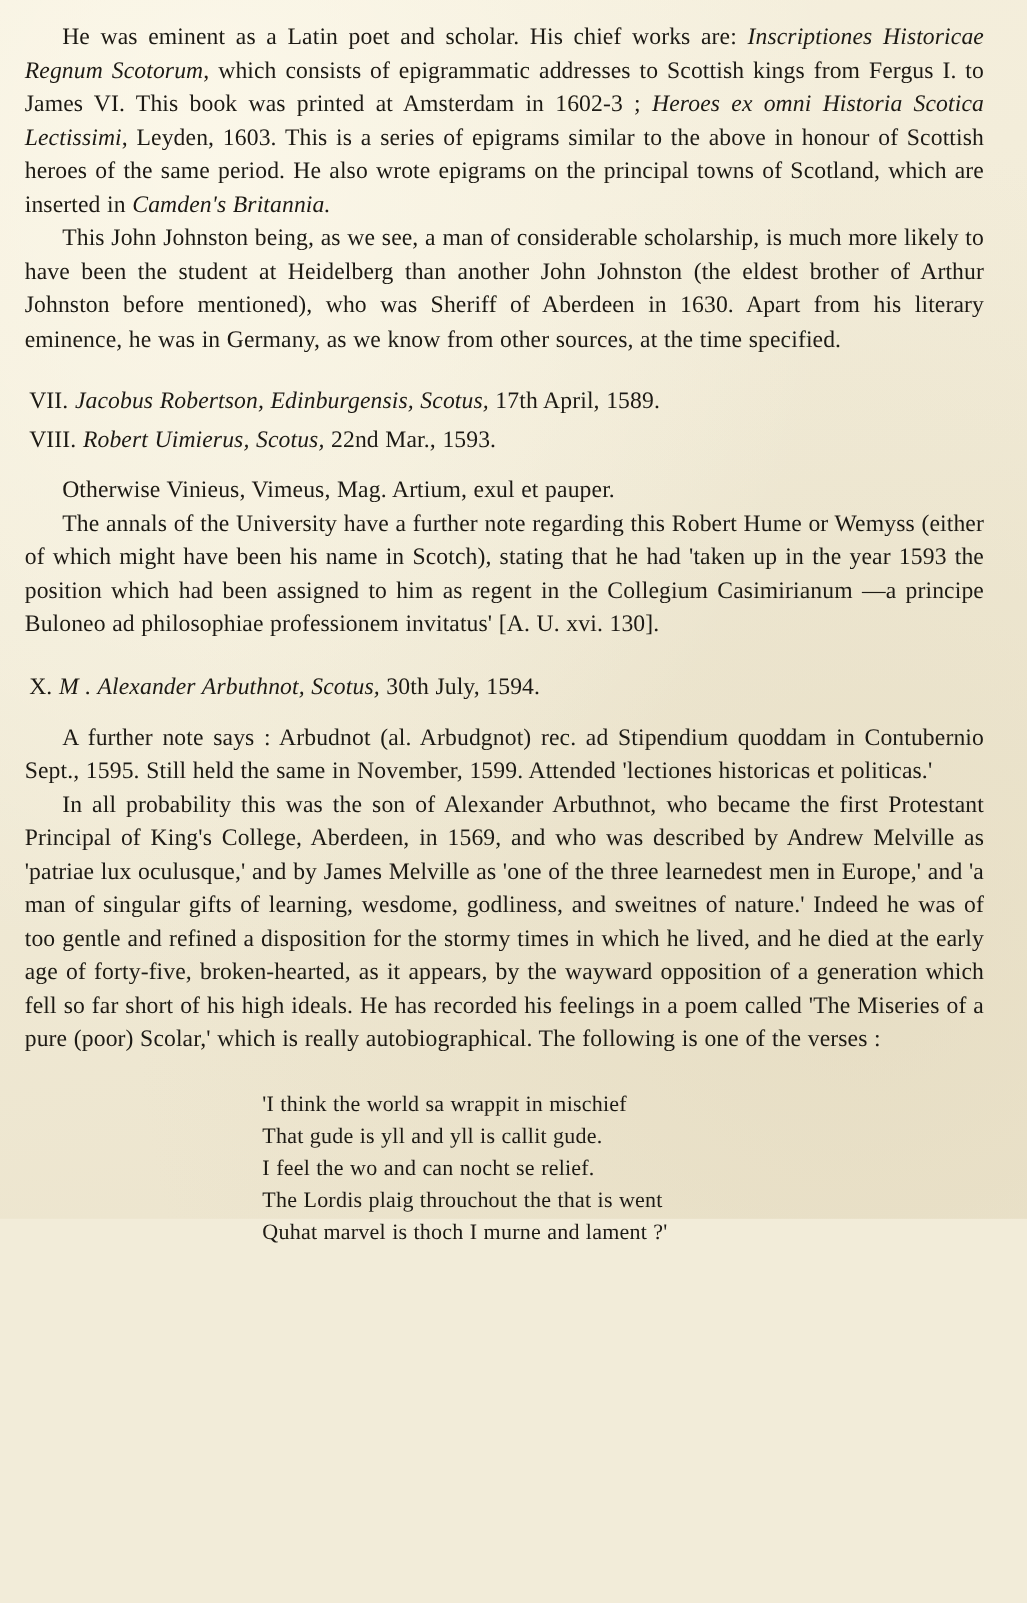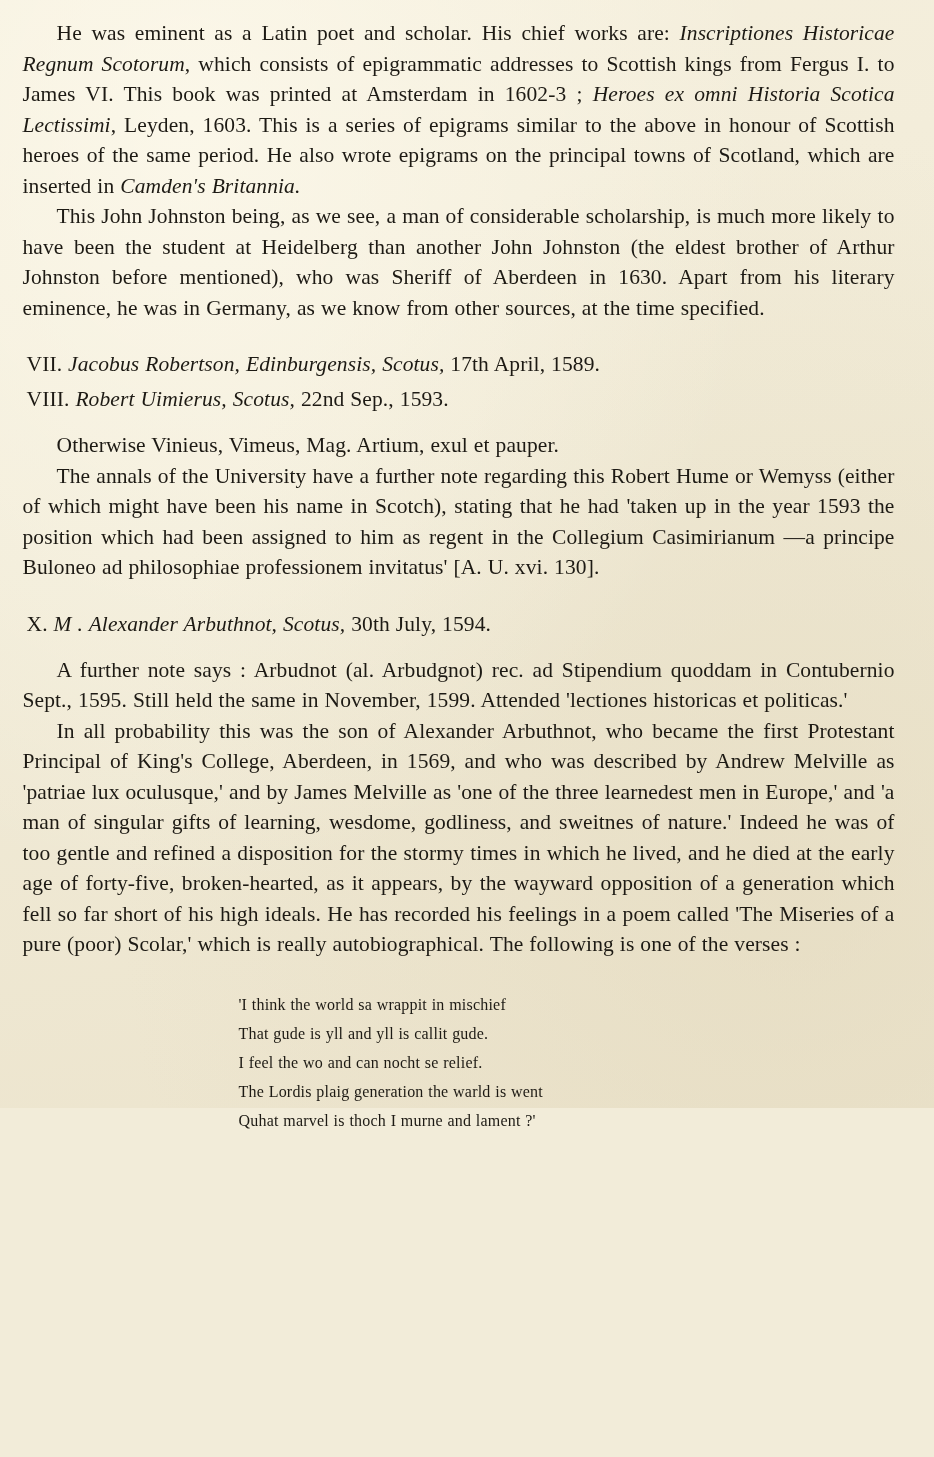--- a/index.html
+++ b/index.html
@@ -52,21 +52,21 @@
     text-align: left;
   }
   .entry .num {
     font-style: normal;
   }
   .gap-sm { height: 11px; }
   .gap-md { height: 22px; }
   .verse {
     margin: 0;
     padding-left: 216px;
-    font-size: 16px;
+    font-size: 20px;
     line-height: 29px;
     text-align: left;
     letter-spacing: 0.2px;
   }
   .verse-block {
     margin-top: 30px;
   }
 </style>
 </head>
 <body>
@@ -75,21 +75,21 @@
   <div class="col">
 
     <p class="indent"><span>He was eminent as a Latin poet and scholar.  His chief works are: </span><span class="it">Inscriptiones Historicae Regnum Scotorum</span><span>, which consists of epigrammatic addresses to Scottish kings from Fergus I. to James VI.  This book was printed at Amsterdam in 1602-3 ; </span><span class="it">Heroes ex omni Historia Scotica Lectissimi</span><span>, Leyden, 1603.  This is a series of epigrams similar to the above in honour of Scottish heroes of the same period.  He also wrote epigrams on the principal towns of Scotland, which are inserted in </span><span class="it">Camden's Britannia.</span></p>
 
     <p class="indent"><span>This John Johnston being, as we see, a man of considerable scholarship, is much more likely to have been the student at Heidelberg than another John Johnston (the eldest brother of Arthur Johnston before mentioned), who was Sheriff of Aberdeen in 1630.  Apart from his literary eminence, he was in Germany, as we know from other sources, at the time specified.</span></p>
 
     <div class="gap-md"></div>
 
     <p class="entry"><span class="num">VII.</span> <span class="it">Jacobus Robertson, Edinburgensis, Scotus,</span><span> 17th April, 1589.</span></p>
 
-    <p class="entry"><span class="num">VIII.</span> <span class="it">Robert Uimierus, Scotus,</span><span> 22nd Sep., 1593.</span></p>
+    <p class="entry"><span class="num">VIII.</span> <span class="it">Robert Uimierus, Scotus,</span><span> 22nd Mar., 1593.</span></p>
 
     <div class="gap-sm"></div>
 
     <p class="indent"><span>Otherwise Vinieus, Vimeus, Mag. Artium, exul et pauper.</span></p>
 
     <p class="indent"><span>The annals of the University have a further note regarding this Robert Hume or Wemyss (either of which might have been his name in Scotch), stating that he had 'taken up in the year 1593 the position which had been assigned to him as regent in the Collegium Casimirianum —a principe Buloneo ad philosophiae professionem invitatus' [A. U. xvi. 130].</span></p>
 
     <div class="gap-md"></div>
 
 
@@ -98,18 +98,18 @@
     <div class="gap-sm"></div>
 
     <p class="indent"><span>A further note says : Arbudnot (al. Arbudgnot) rec. ad Stipendium quoddam in Contubernio Sept., 1595.  Still held the same in November, 1599.  Attended 'lectiones historicas et politicas.'</span></p>
 
     <p class="indent"><span>In all probability this was the son of Alexander Arbuthnot, who became the first Protestant Principal of King's College, Aberdeen, in 1569, and who was described by Andrew Melville as 'patriae lux oculusque,' and by James Melville as 'one of the three learnedest men in Europe,' and 'a man of singular gifts of learning, wesdome, godliness, and sweitnes of nature.'  Indeed he was of too gentle and refined a disposition for the stormy times in which he lived, and he died at the early age of forty-five, broken-hearted, as it appears, by the wayward opposition of a generation which fell so far short of his high ideals. He has recorded his feelings in a poem called 'The Miseries of a pure (poor) Scolar,' which is really autobiographical.  The following is one of the verses :</span></p>
 
     <div class="verse-block">
       <p class="verse">'I think the world sa wrappit in mischief</p>
       <p class="verse">That gude is yll and yll is callit gude.</p>
       <p class="verse">I feel the wo and can nocht se relief.</p>
-      <p class="verse">The Lordis plaig generation the warld is went</p>
+      <p class="verse">The Lordis plaig throuchout the that is went</p>
       <p class="verse">Quhat marvel is thoch I murne and lament ?'</p>
     </div>
 
   </div>
 </div>
 
 </body></html>

